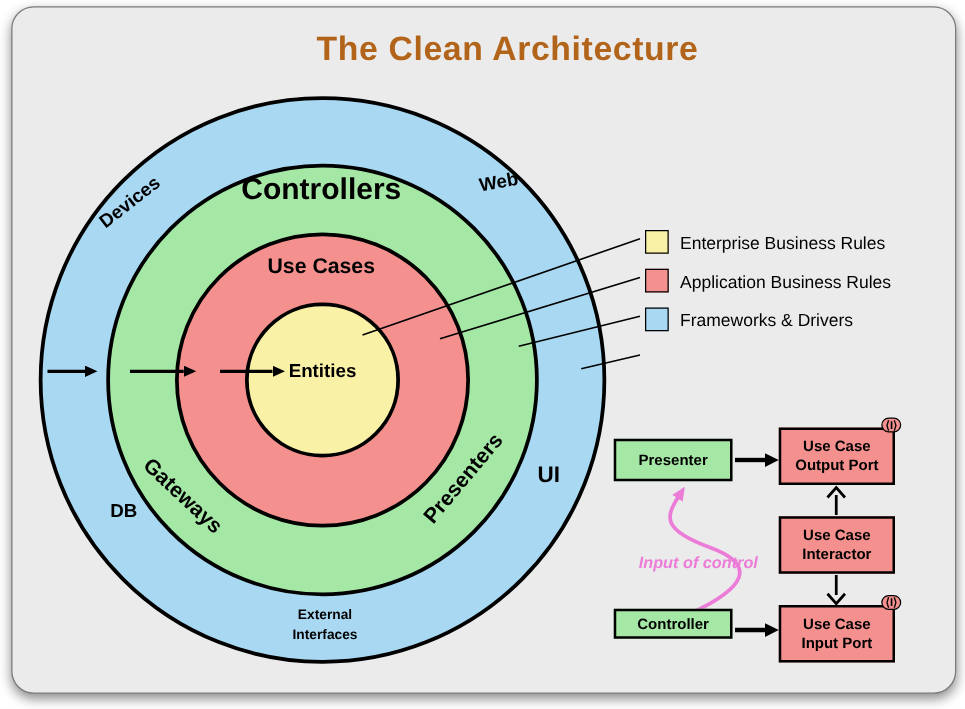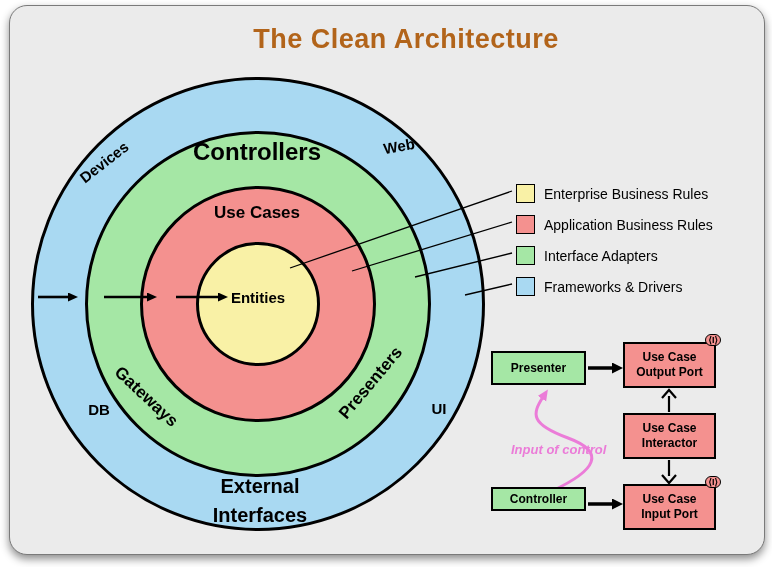--- a/index.html
+++ b/index.html
@@ -171,38 +171,34 @@
   </svg>
 
   <div class="ring-label" style="left:257px; top:152px; font-size:24px;">Controllers</div>
   <div class="ring-label" style="left:257px; top:213px; font-size:17px;">Use Cases</div>
   <div class="ring-label" style="left:258px; top:297px; font-size:15px;">Entities</div>
   <div class="ring-label" style="left:146px; top:397px; font-size:17px; transform:translate(-50%,-50%) rotate(43deg);">Gateways</div>
   <div class="ring-label" style="left:371px; top:383px; font-size:17px; transform:translate(-50%,-50%) rotate(-50deg);">Presenters</div>
   <div class="ring-label" style="left:104px; top:162px; font-size:15px; transform:translate(-50%,-50%) rotate(-38deg);">Devices</div>
   <div class="ring-label" style="left:399px; top:146px; font-size:15px; transform:translate(-50%,-50%) rotate(-10deg);">Web</div>
   <div class="ring-label" style="left:99px; top:409px; font-size:15px;">DB</div>
-  <div class="ring-label" style="left:439px; top:408px; font-size:15px;">UI</div>
-  <div class="ring-label multiline" style="left:260px; top:501px; font-size:20px;">External
+  <div class="ring-label" style="left:439px; top:380px; font-size:18px;">UI</div>
+  <div class="ring-label multiline" style="left:260px; top:501px; font-size:11px;">External
 Interfaces</div>
 
   <div class="legend">
     <div class="legend-row">
       <span class="swatch swatch-enterprise"></span>
       <span class="legend-label">Enterprise Business Rules</span>
     </div>
     <div class="legend-row">
       <span class="swatch swatch-application"></span>
       <span class="legend-label">Application Business Rules</span>
     </div>
     <div class="legend-row">
-      <span class="swatch swatch-adapters"></span>
-      <span class="legend-label">Interface Adapters</span>
-    </div>
-    <div class="legend-row">
       <span class="swatch swatch-frameworks"></span>
       <span class="legend-label">Frameworks &amp; Drivers</span>
     </div>
   </div>
 
   <div class="flow-box green-box" style="left:491px; top:351px; width:95px; height:34px;">
     <span class="box-label">Presenter</span>
   </div>
 
   <div class="flow-box red-box" style="left:623px; top:342px; width:93px; height:46px;">

